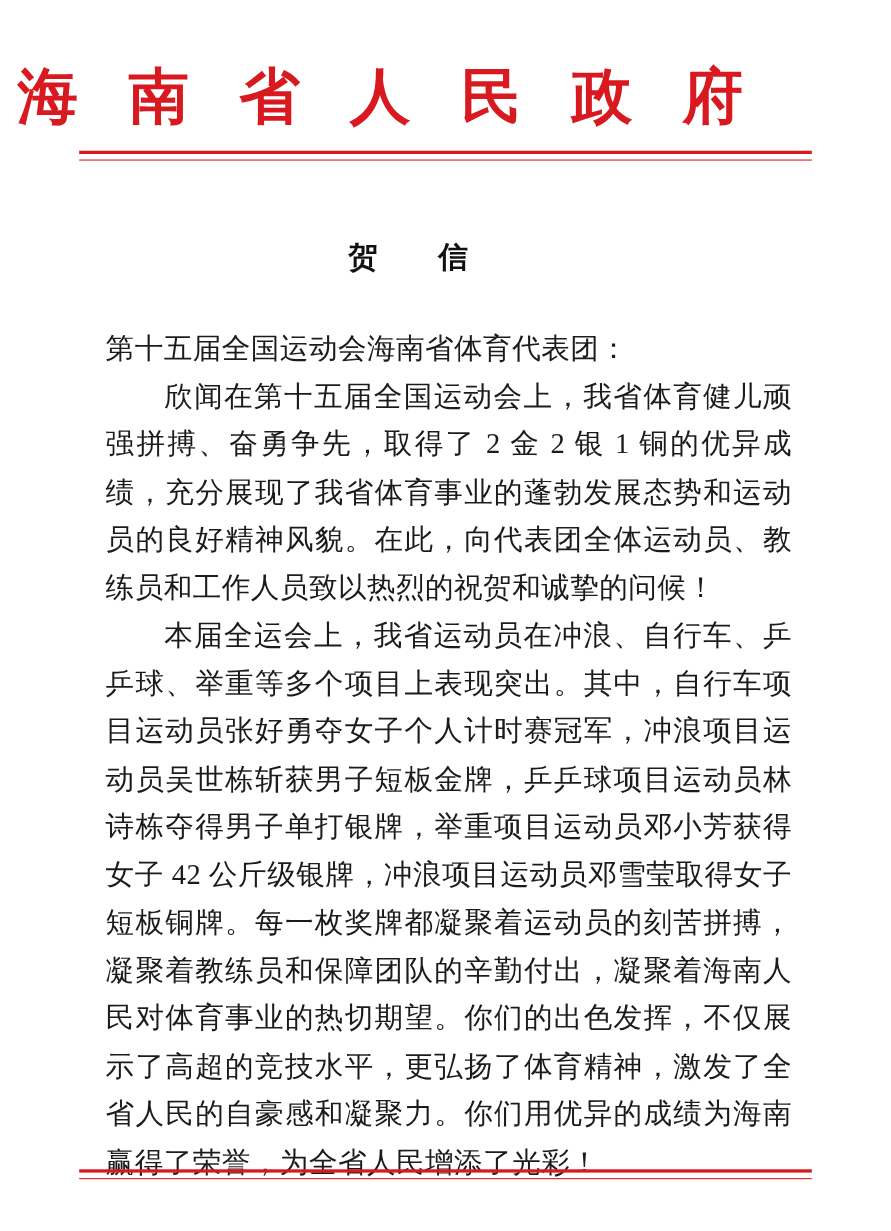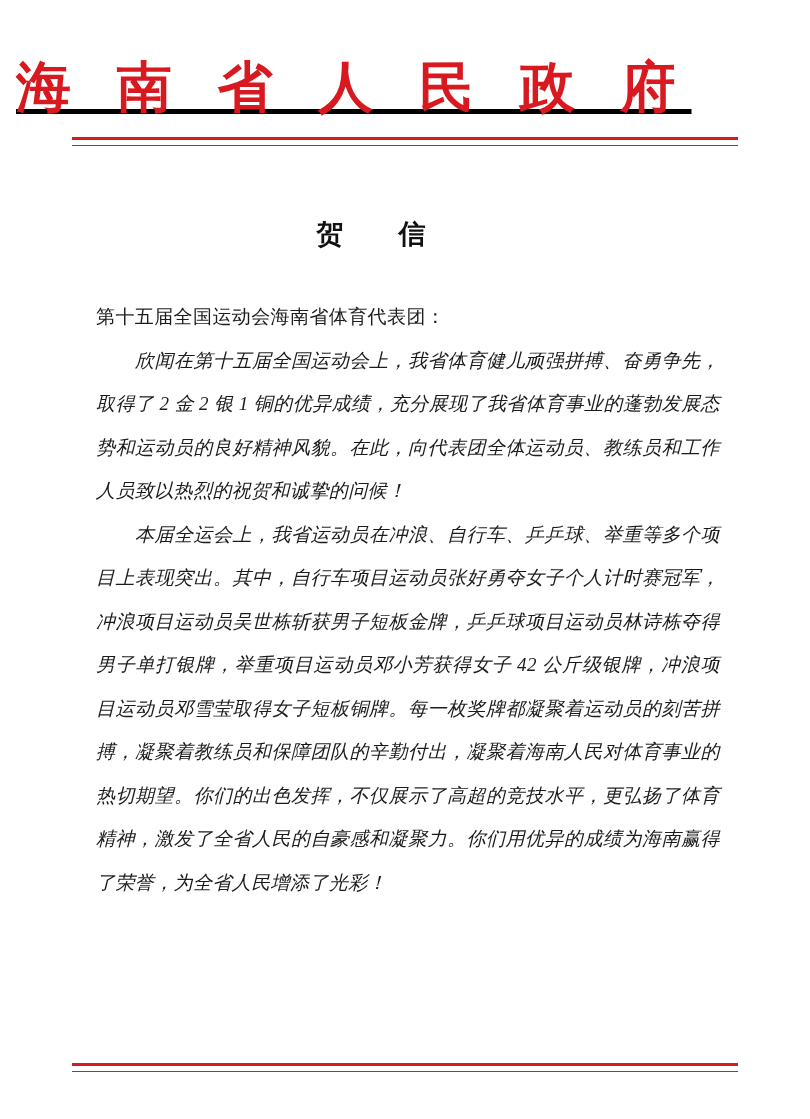--- a/index.html
+++ b/index.html
@@ -18,21 +18,20 @@
     overflow: hidden;
     box-sizing: border-box;
   }
   
   .letterhead {
     position: absolute;
     top: 58px;
     left: 0;
     width: 642px;
     text-align: right;
-    text-decoration: underline;
   }
   .letterhead-title {
     color: #d81920;
     font-family: "Liberation Serif", "DejaVu Serif", serif;
     font-weight: bold;
     font-size: 55px;
     letter-spacing: 16px;
     line-height: 1.1;
     text-indent: 16px;
     white-space: nowrap;
@@ -68,33 +67,32 @@
     letter-spacing: 14px;
     text-indent: 14px;
   }
   .content {
     position: absolute;
     top: 295px;
     left: 96px;
     width: 624px;
     color: #1b1b1b;
     font-family: "Liberation Serif", "DejaVu Serif", serif;
-    font-size: 19px;
+    font-size: 26px;
     line-height: 43.5px;
     text-align: justify;
     text-justify: inter-ideograph;
     letter-spacing: 0.4px;
   }
   .salutation {
     margin: 0 0 0 0;
   }
   .para {
     margin: 0;
     text-indent: 2.05em;
-    font-style: italic;
   }
 
   
   .footer-rule-1 { top: 1063px; }
   .footer-rule-2 { top: 1071px; }
 </style>
 </head>
 <body>
 
 <div class="page">

